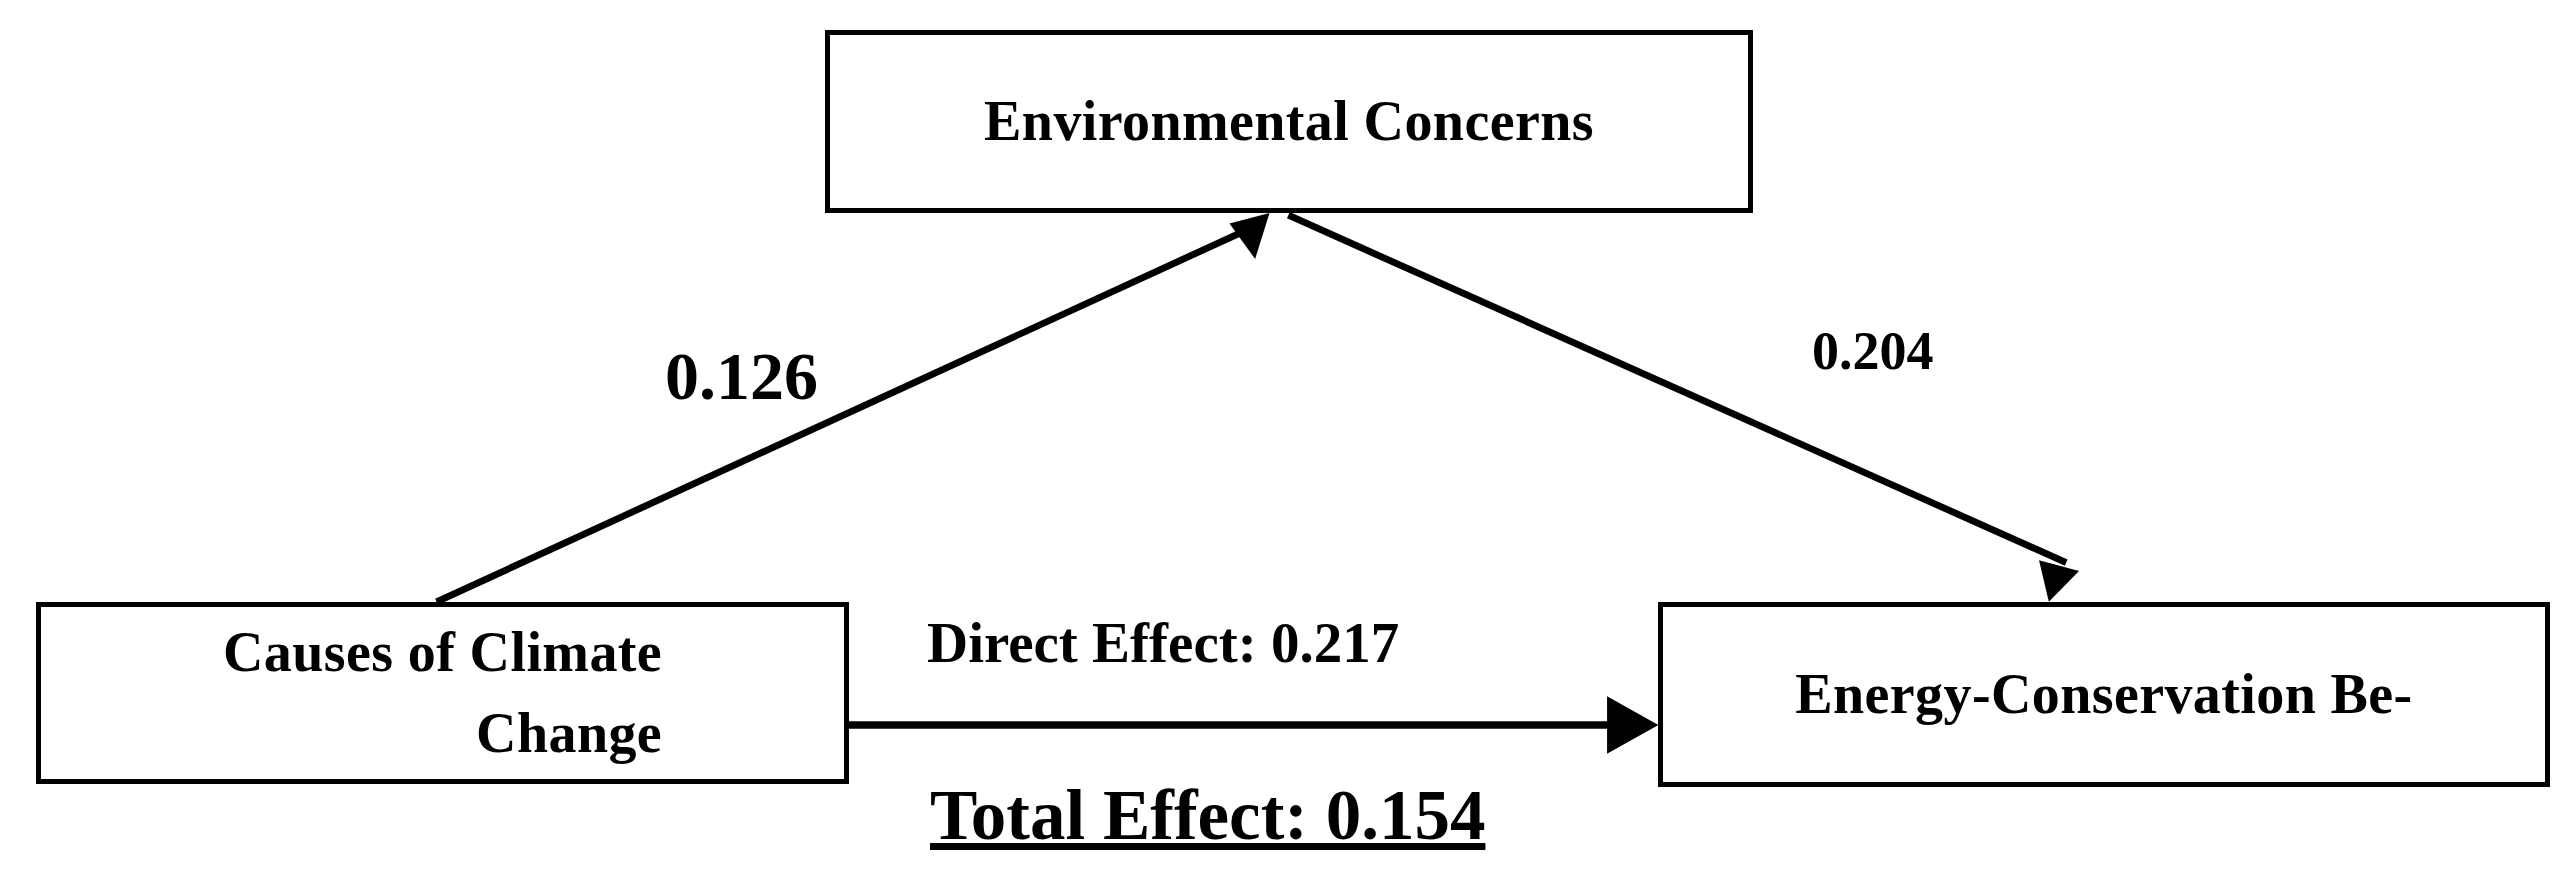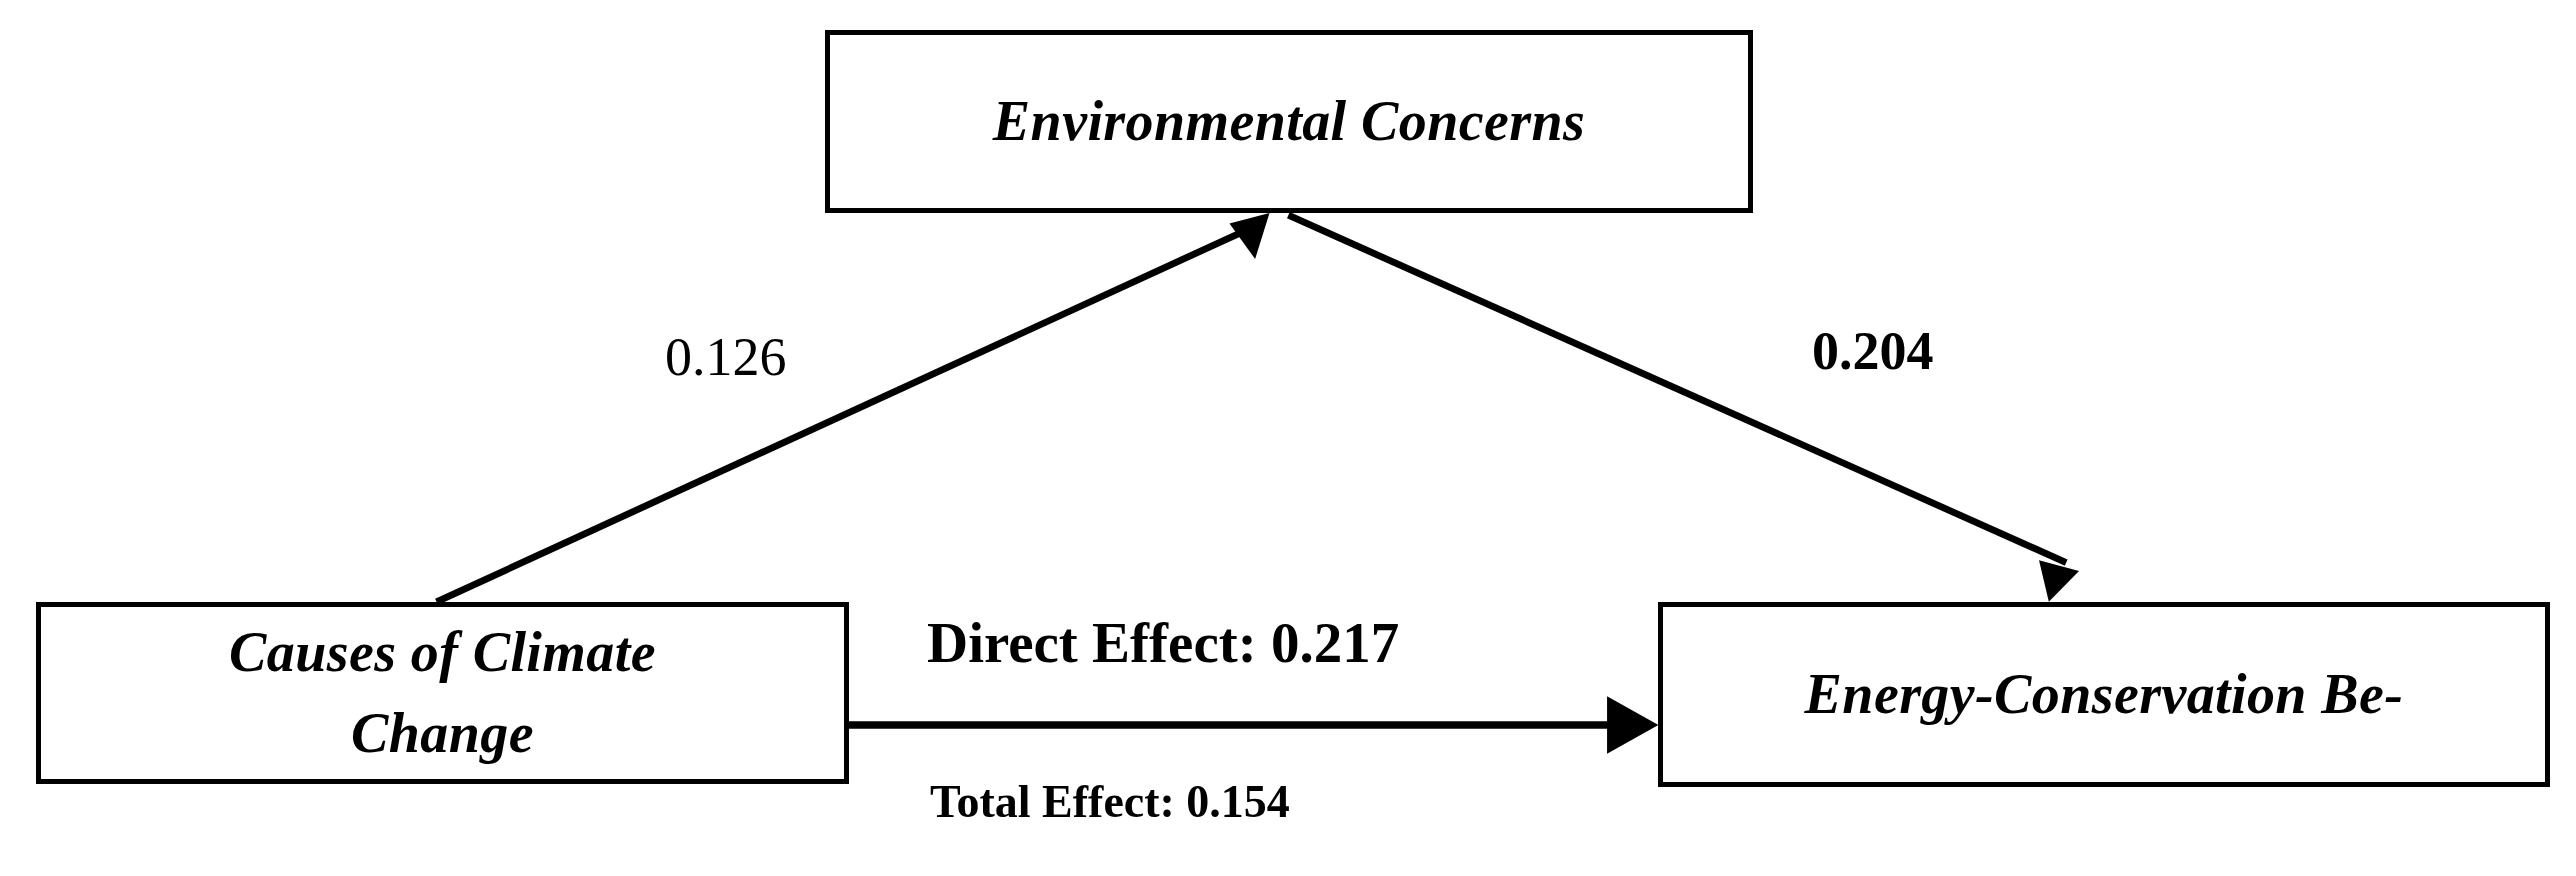--- a/index.html
+++ b/index.html
@@ -16,23 +16,22 @@
     font-family: "Liberation Serif", "DejaVu Serif", serif;
   }
   .node-box {
     position: absolute;
     box-sizing: border-box;
     border: 5.3px solid #000000;
     background: #ffffff;
     display: flex;
     align-items: center;
     justify-content: center;
-    text-align: center;
+    text-align: right;
     z-index: 3;
-    font-style: italic;
   }
   .node-label {
     font-weight: bold;
     color: #000000;
     font-size: 56px;
     line-height: 1.45;
     letter-spacing: 0.4px;
     padding: 0 13.6px;
   }
   #node-environmental-concerns {
@@ -62,41 +61,42 @@
     z-index: 1;
   }
   .edge-label {
     position: absolute;
     color: #000000;
     white-space: nowrap;
     z-index: 4;
   }
   #label-path-a {
     left: 665px;
-    top: 326px;
-    font-size: 54px;
-    font-weight: normal;
+    top: 337px;
+    font-size: 68px;
+    font-weight: bold;
   }
   #label-path-b {
     left: 1812px;
     top: 320px;
     font-size: 54px;
     font-weight: bold;
   }
   #label-direct-effect {
     left: 927px;
     top: 610px;
     font-size: 57px;
     font-weight: bold;
   }
   #label-total-effect {
     left: 930px;
     top: 775px;
-    font-size: 46px;
+    font-size: 71px;
     font-weight: bold;
+    text-decoration: underline;
   }
 </style>
 </head>
 <body>
 
 <div id="canvas">
 
   <svg id="edge-layer" viewBox="0 0 3411 1160" width="2576" height="876" xmlns="http://www.w3.org/2000/svg">
 
     <g>

